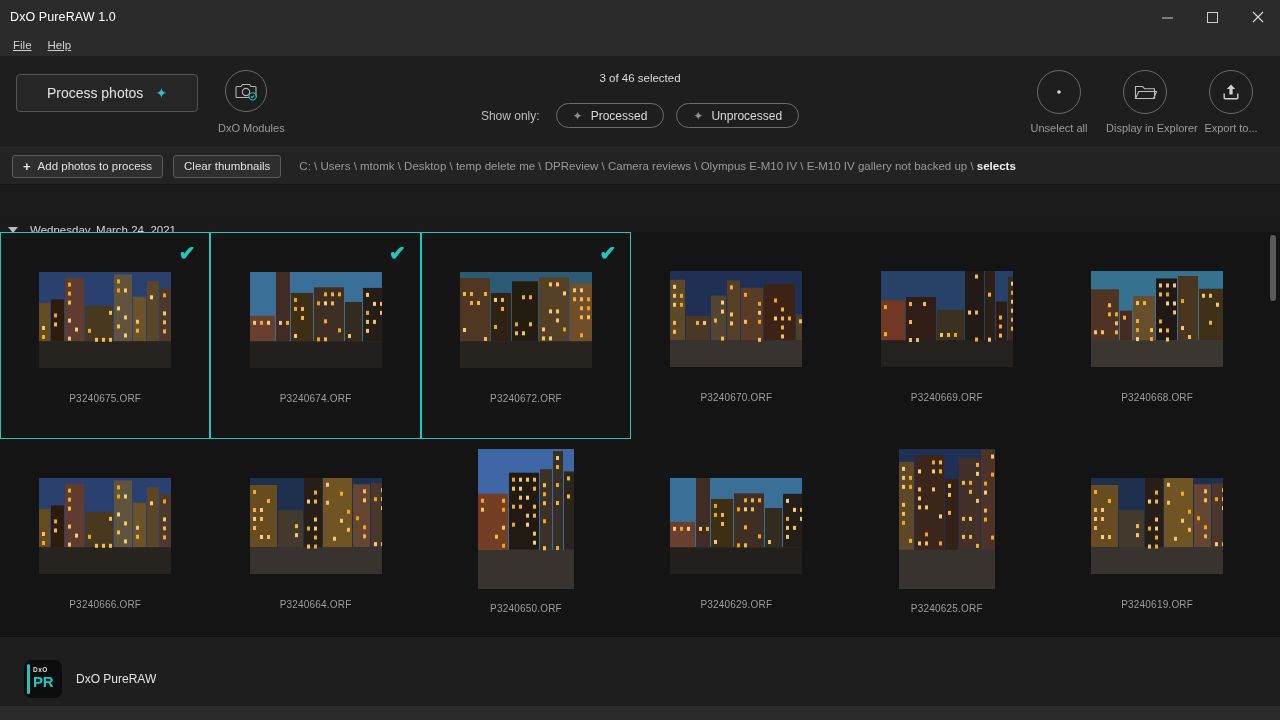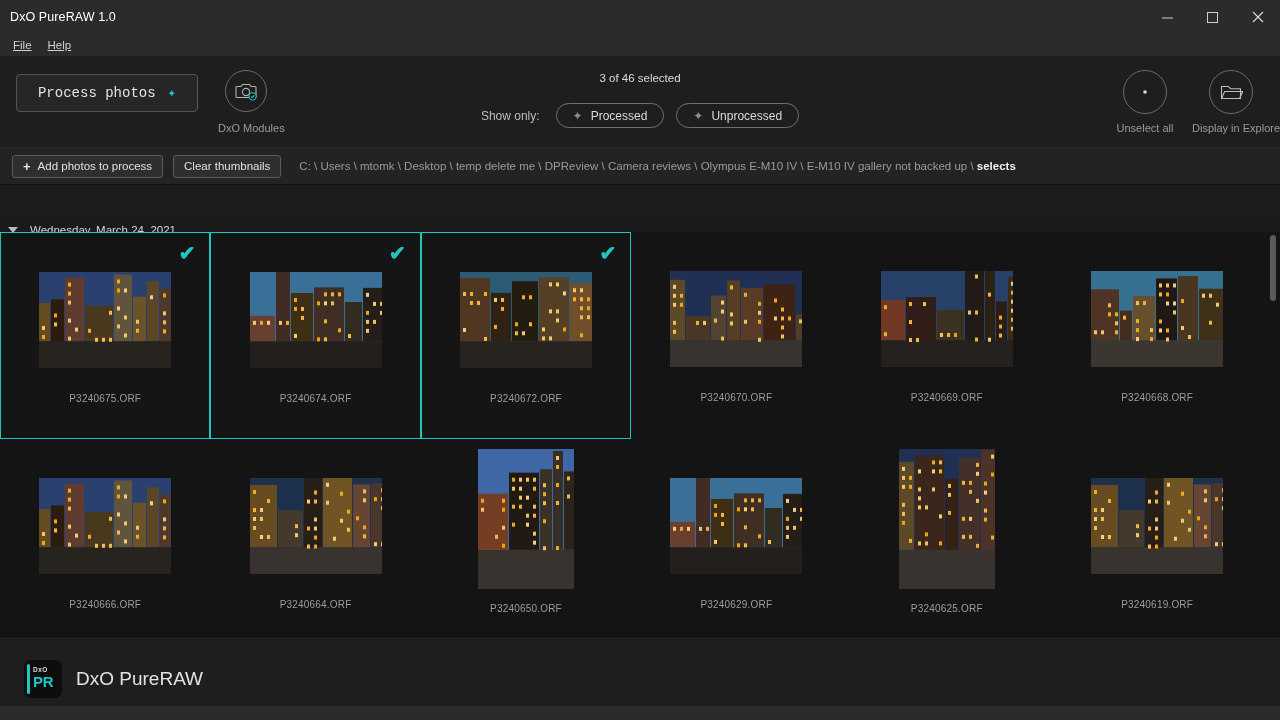--- a/index.html
+++ b/index.html
@@ -44,21 +44,21 @@
     position: relative;
     border-bottom: 1px solid #2a2a2a;
   }
   .process-btn {
     position: absolute; left: 16px; top: 18px;
     width: 182px; height: 38px;
     border: 1px solid #555; border-radius: 4px;
     background: #262626;
     display: flex; align-items: center; justify-content: center;
     gap: 12px;
-    font-size: 14px; color: #e3e3e3; font-family: Liberation Mono, monospace;
+    font-size: 14px; color: #e3e3e3;
   }
   .sparkle-teal { color: #1ec8c8; font-size: 14px; line-height: 1; }
 
   .modules-btn {
     position: absolute; left: 218px; top: 14px;
     width: 56px; text-align: center;
   }
   .circle-icon {
     width: 42px; height: 42px; border-radius: 50%;
     border: 1px solid #6a6a6a;
@@ -187,21 +187,21 @@
     background: #0d0d0d; position: relative; overflow: hidden;
     display: flex; flex-direction: column; justify-content: center;
     padding-left: 9px;
   }
   .app-logo::before {
     content: ""; position: absolute; left: 3px; top: 4px;
     width: 3px; height: 30px; background: #1fc6c0; border-radius: 2px;
   }
   .logo-dxo { font-size: 6.5px; color: #dcdcdc; letter-spacing: .5px; line-height: 1; font-weight: bold; }
   .logo-pr { font-size: 15px; color: #1fc6c0; font-weight: bold; line-height: 1.05; letter-spacing: -.3px; }
-  .footer-name { font-size: 19px; color: #e2e2e2; text-align: right; }
+  .footer-name { font-size: 12px; color: #e2e2e2; text-align: right; }
   .bottom-strip {
     position: absolute; left: 0; top: 706px; width: 1280px; height: 14px;
     background: #2b2b2b;
   }
 </style>
 </head>
 <body>
 
 <div class="titlebar">
   <span class="title">DxO PureRAW 1.0</span>
@@ -278,20 +278,29 @@
       <div class="icon-caption">Unselect all</div>
     </div>
     <div class="iconbtn">
       <div class="circle-icon">
         <svg width="24" height="20" viewBox="0 0 24 20">
           <path d="M2.5 16.5v-12h7l2 2.2h10v9.8z" fill="none" stroke="#bdbdbd" stroke-width="1.1"></path>
           <path d="M2.5 16.5l3.2-7h18l-3.2 7z" fill="none" stroke="#bdbdbd" stroke-width="1.1"></path>
         </svg>
       </div>
       <div class="icon-caption">Display in Explorer</div>
+    </div>
+    <div class="iconbtn">
+      <div class="circle-icon">
+        <svg width="22" height="22" viewBox="0 0 22 22">
+          <path d="M11 3.5l4.2 4.6h-2.6v5.4h-3.2V8.1H6.8z" fill="#d0d0d0"></path>
+          <path d="M4.2 12.6v4.2a1 1 0 0 0 1 1h11.6a1 1 0 0 0 1-1v-4.2" fill="none" stroke="#d0d0d0" stroke-width="1.4"></path>
+        </svg>
+      </div>
+      <div class="icon-caption">Export to...</div>
     </div>
   </div>
 </div>
 
 <div class="subbar">
   <div class="sqbtn">
     <span class="plus-ico">+</span>
     <span>Add photos to process</span>
   </div>
   <div class="sqbtn">

